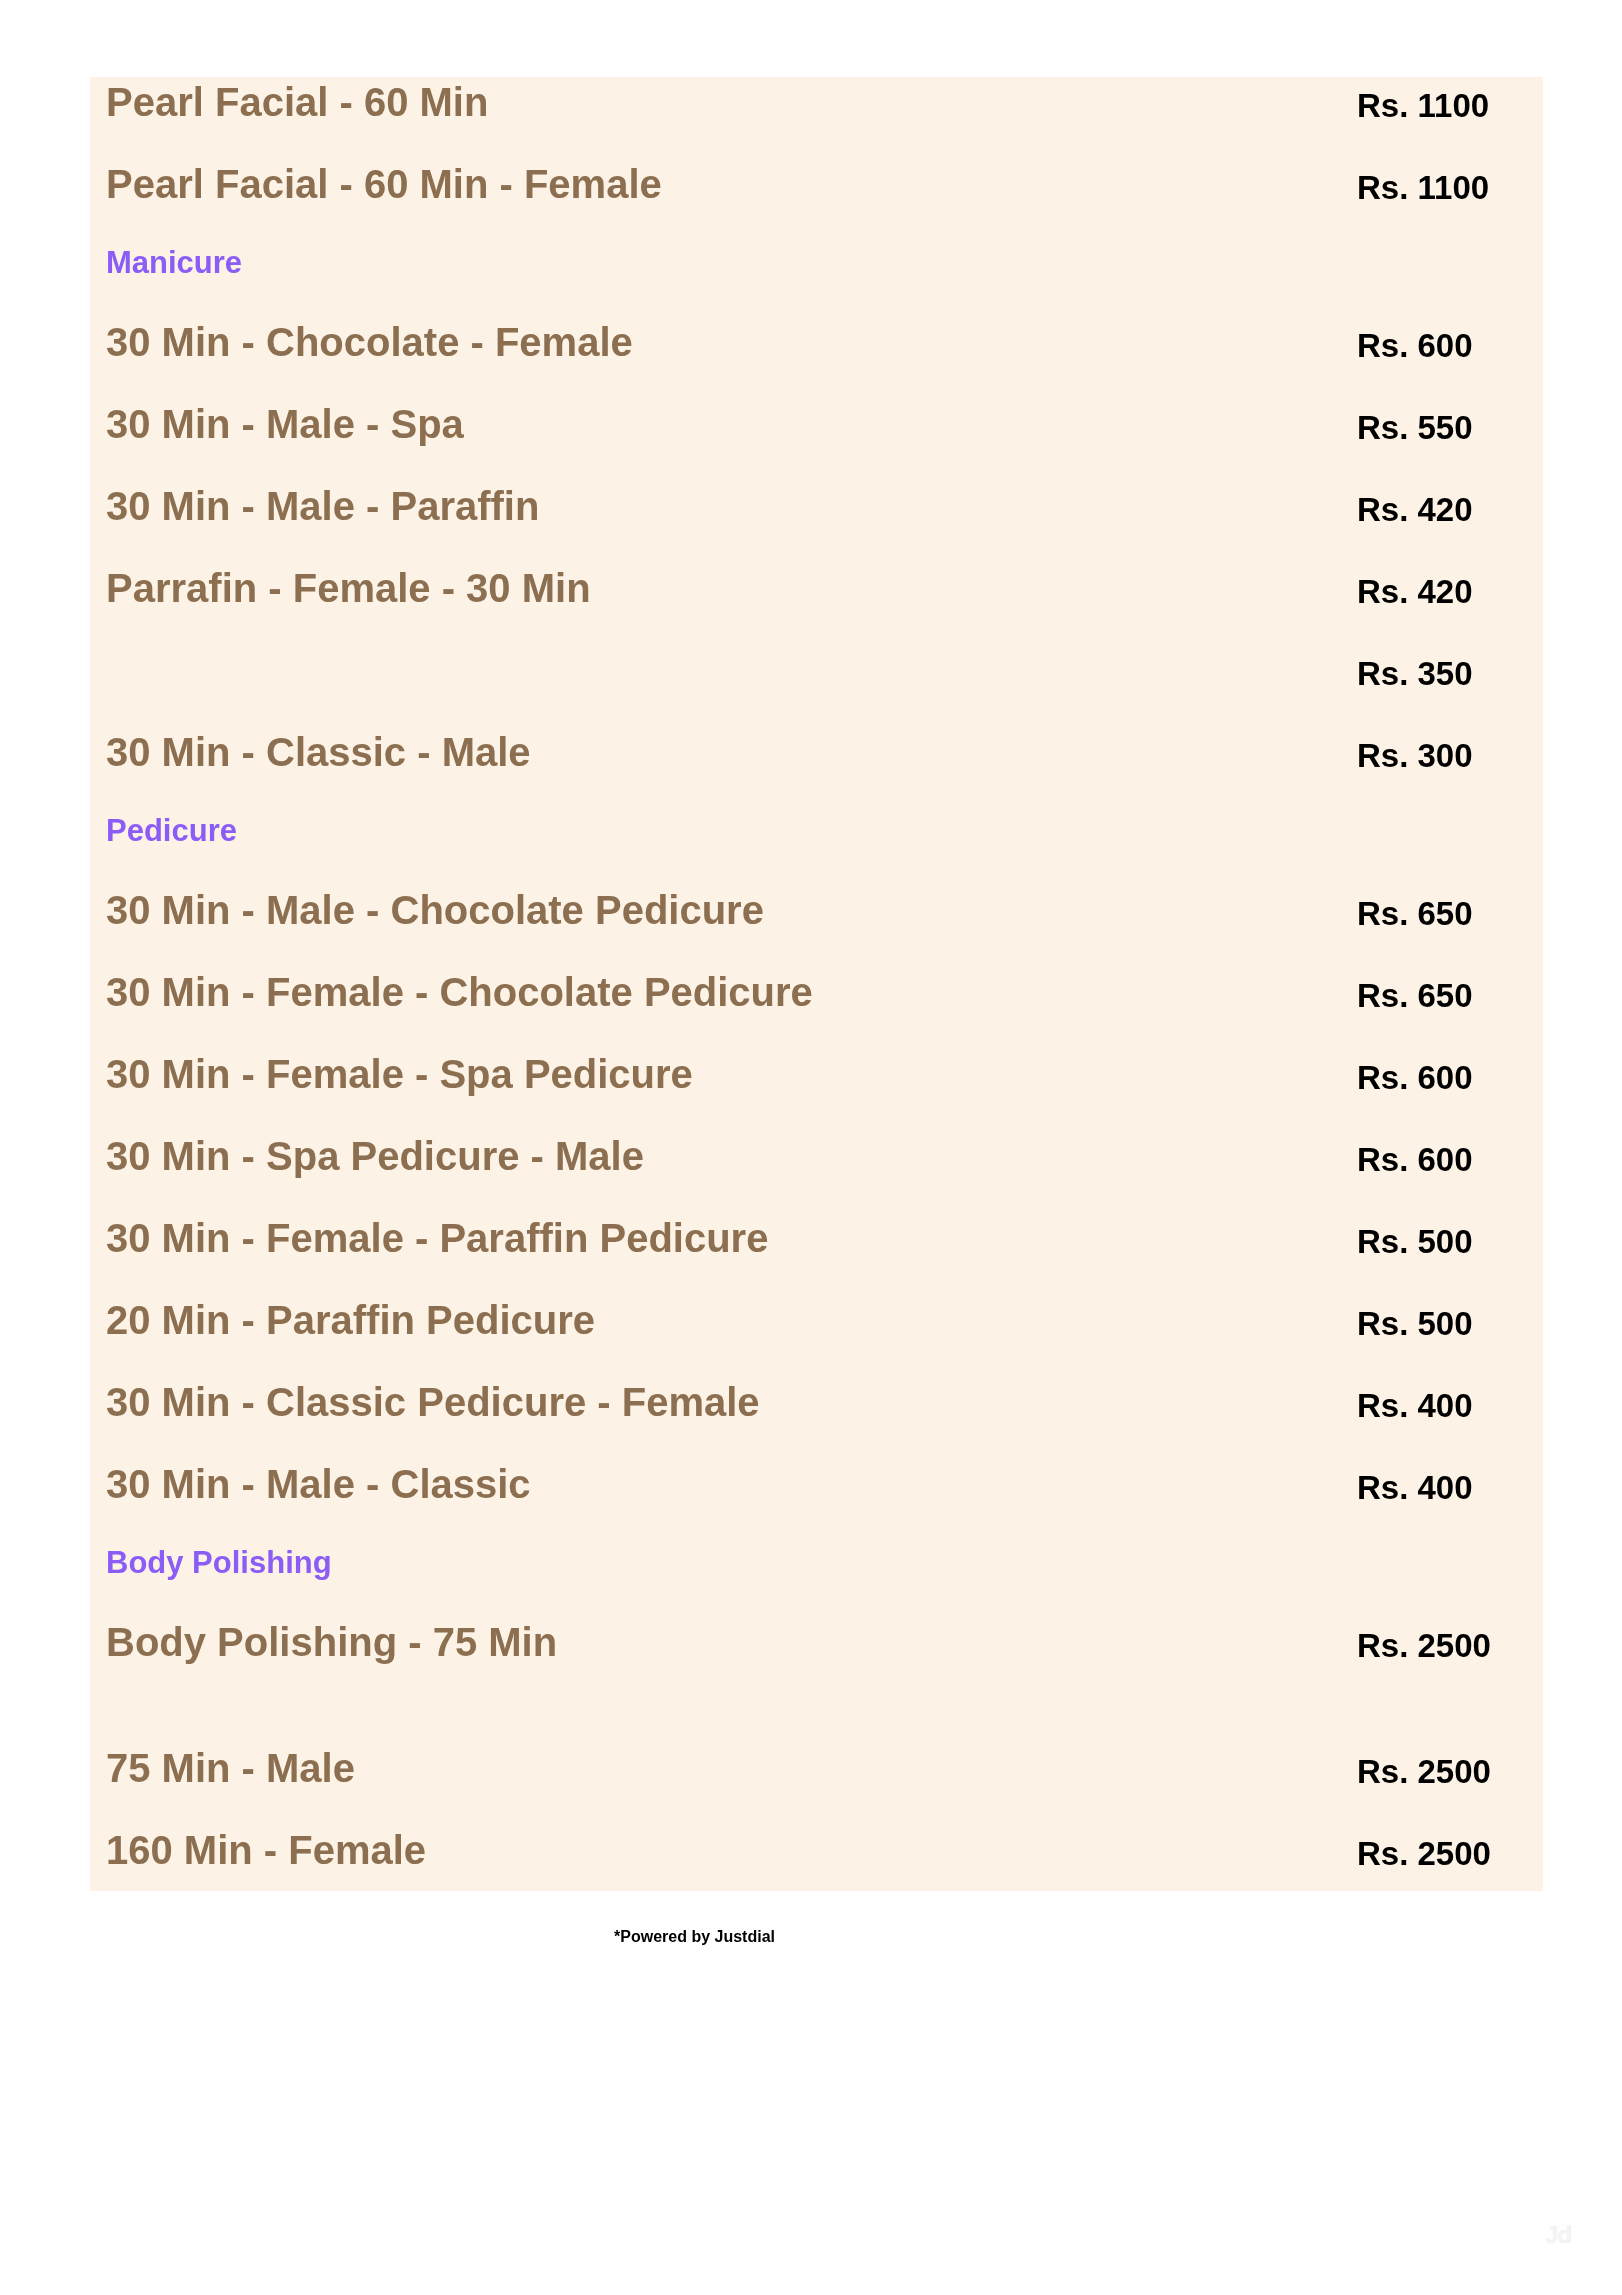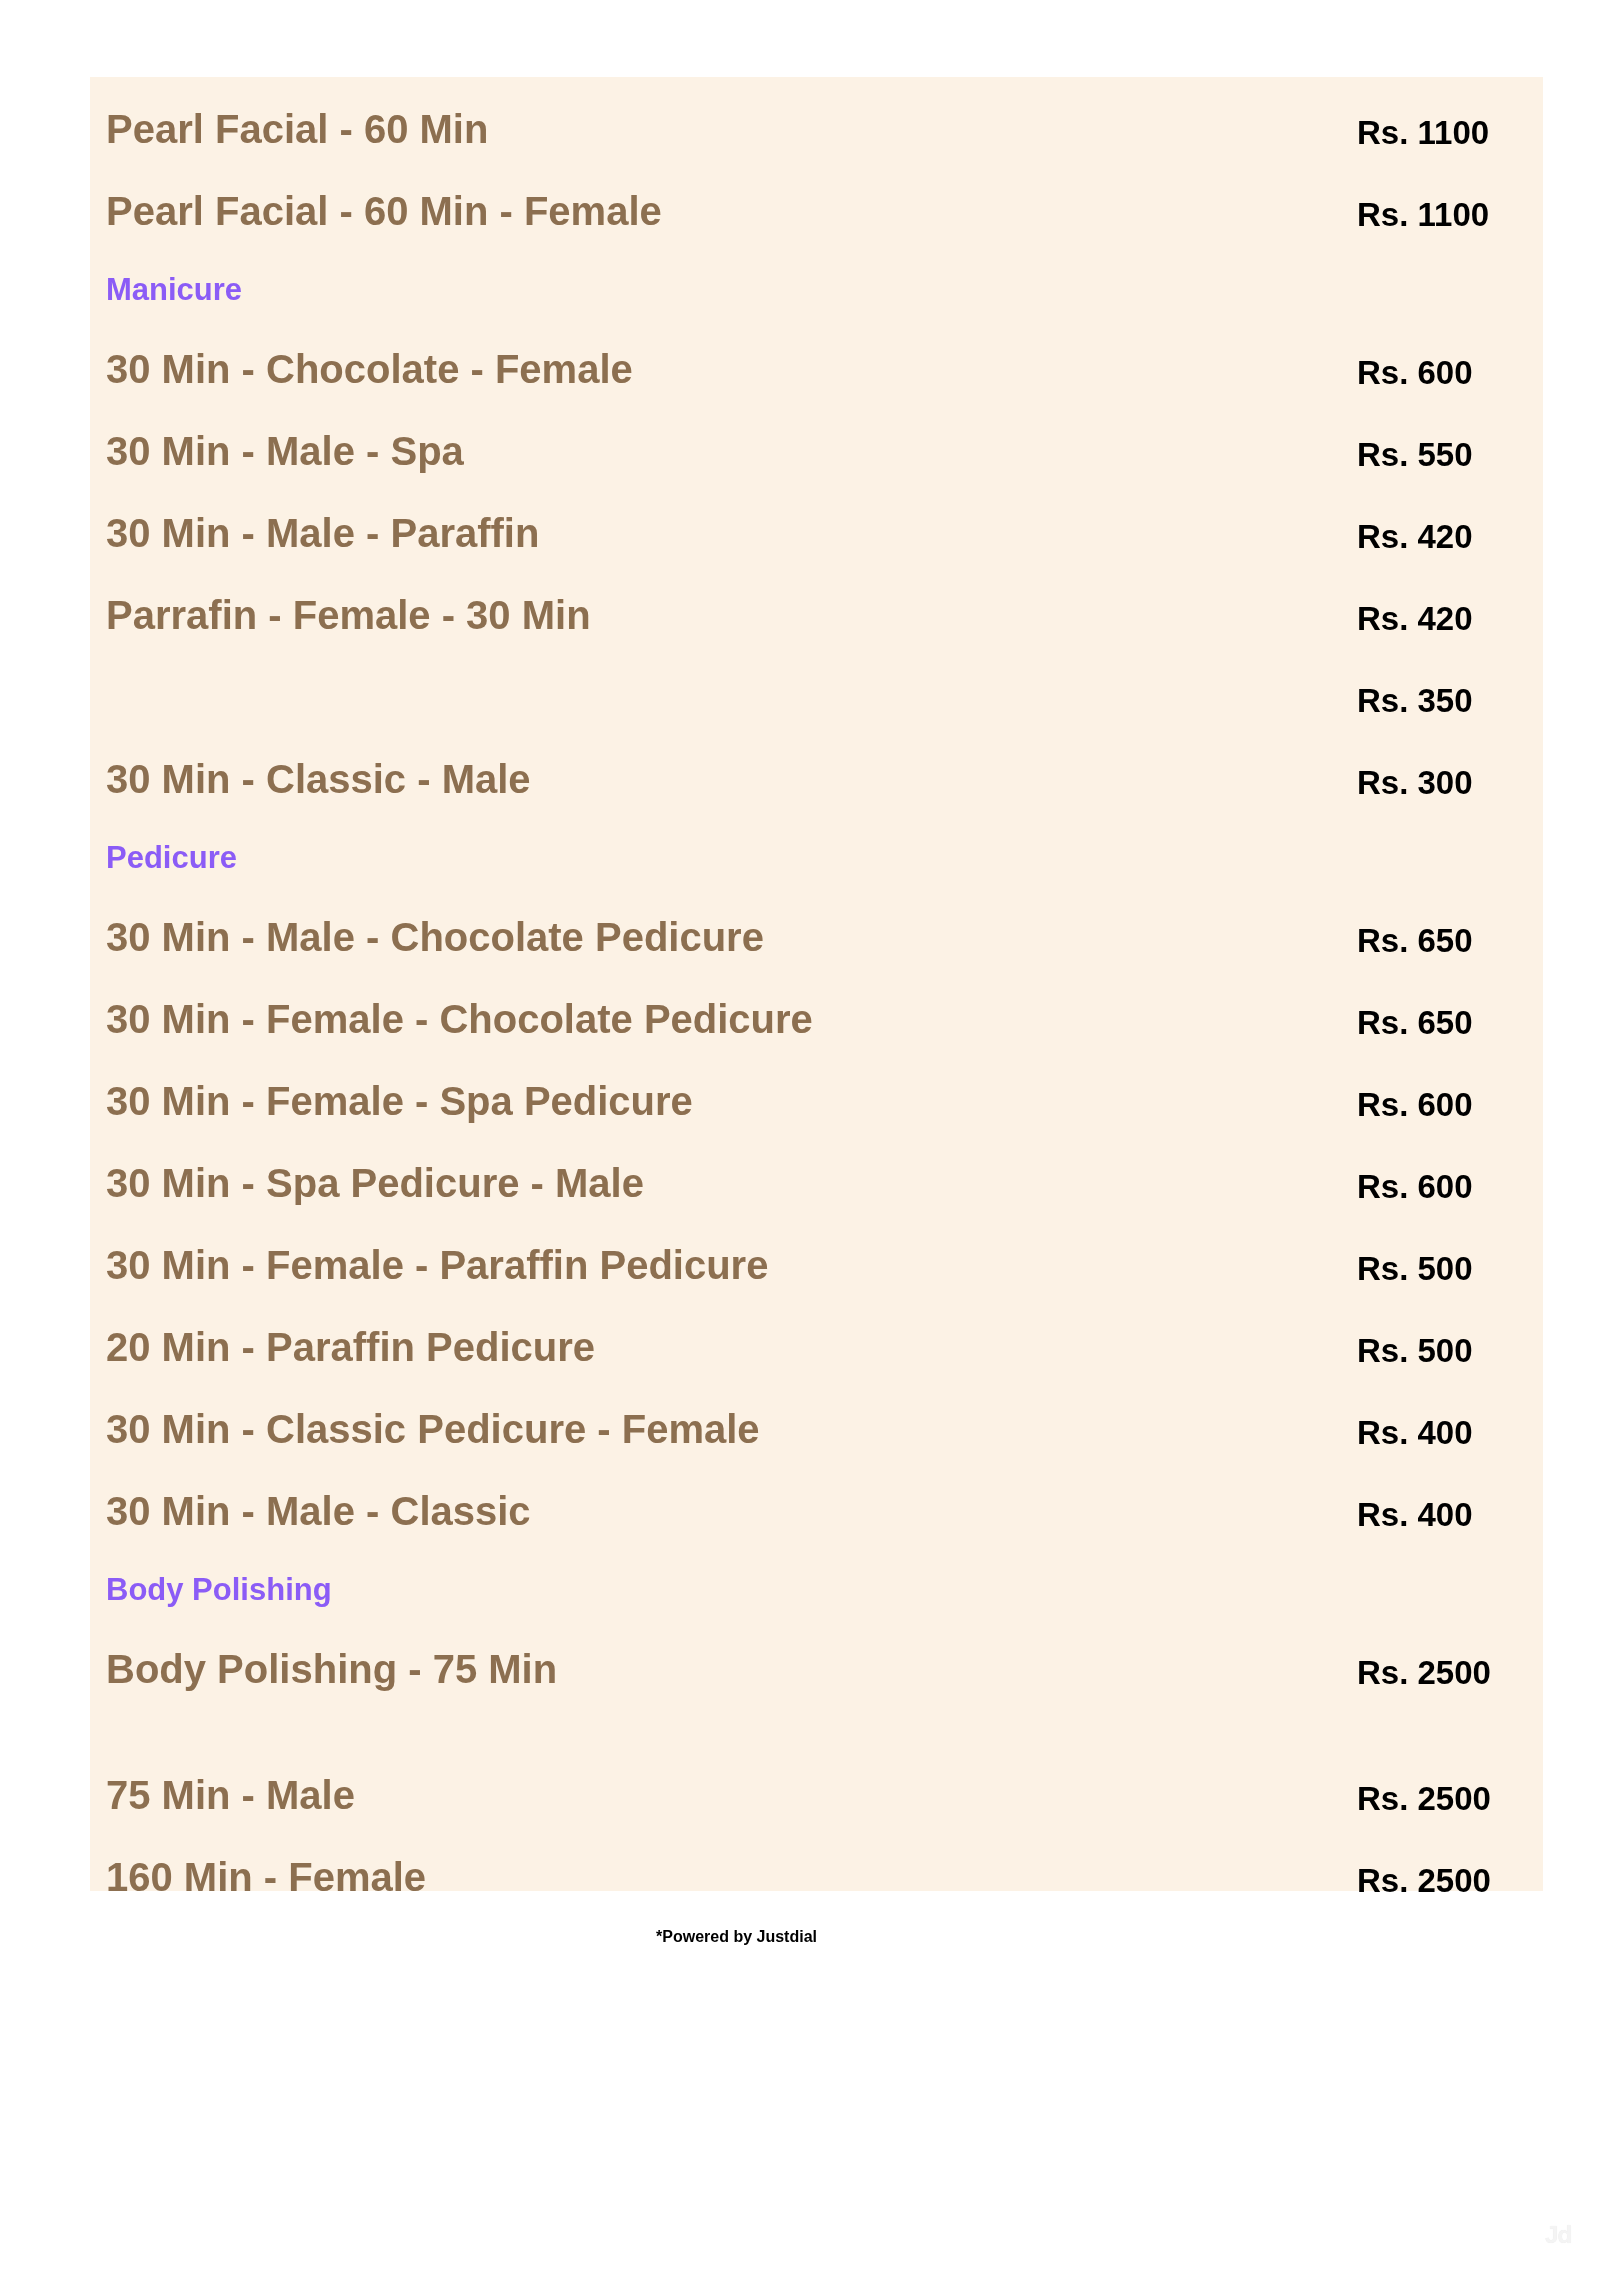--- a/index.html
+++ b/index.html
@@ -16,21 +16,21 @@
       font-weight: bold;
     }
     .card {
       position: absolute;
       left: 90px;
       top: 77px;
       width: 1453px;
       height: 1814px;
       background: #fcf2e5;
       box-sizing: border-box;
-      padding-top: 32px;
+      padding-top: 5px;
     }
     .row {
       position: relative;
       height: 82px;
       box-sizing: border-box;
     }
     .row.tall { height: 126px; text-align: right; }
     .row.header { height: 76px; }
     .item-name {
       position: absolute;
@@ -61,21 +61,20 @@
     }
     .footer {
       position: absolute;
       left: 0;
       width: 1389px;
       top: 1929px;
       text-align: center;
       font-size: 16px;
       line-height: 16px;
       color: #000000;
-      margin-left: 42px;
     }
     .watermark {
       position: absolute;
       left: 1545px;
       top: 2223px;
       font-size: 24px;
       line-height: 24px;
       color: #f4f4f4;
       text-shadow: 0 0 0.8px #e4e4e4;
       letter-spacing: -0.8px;

